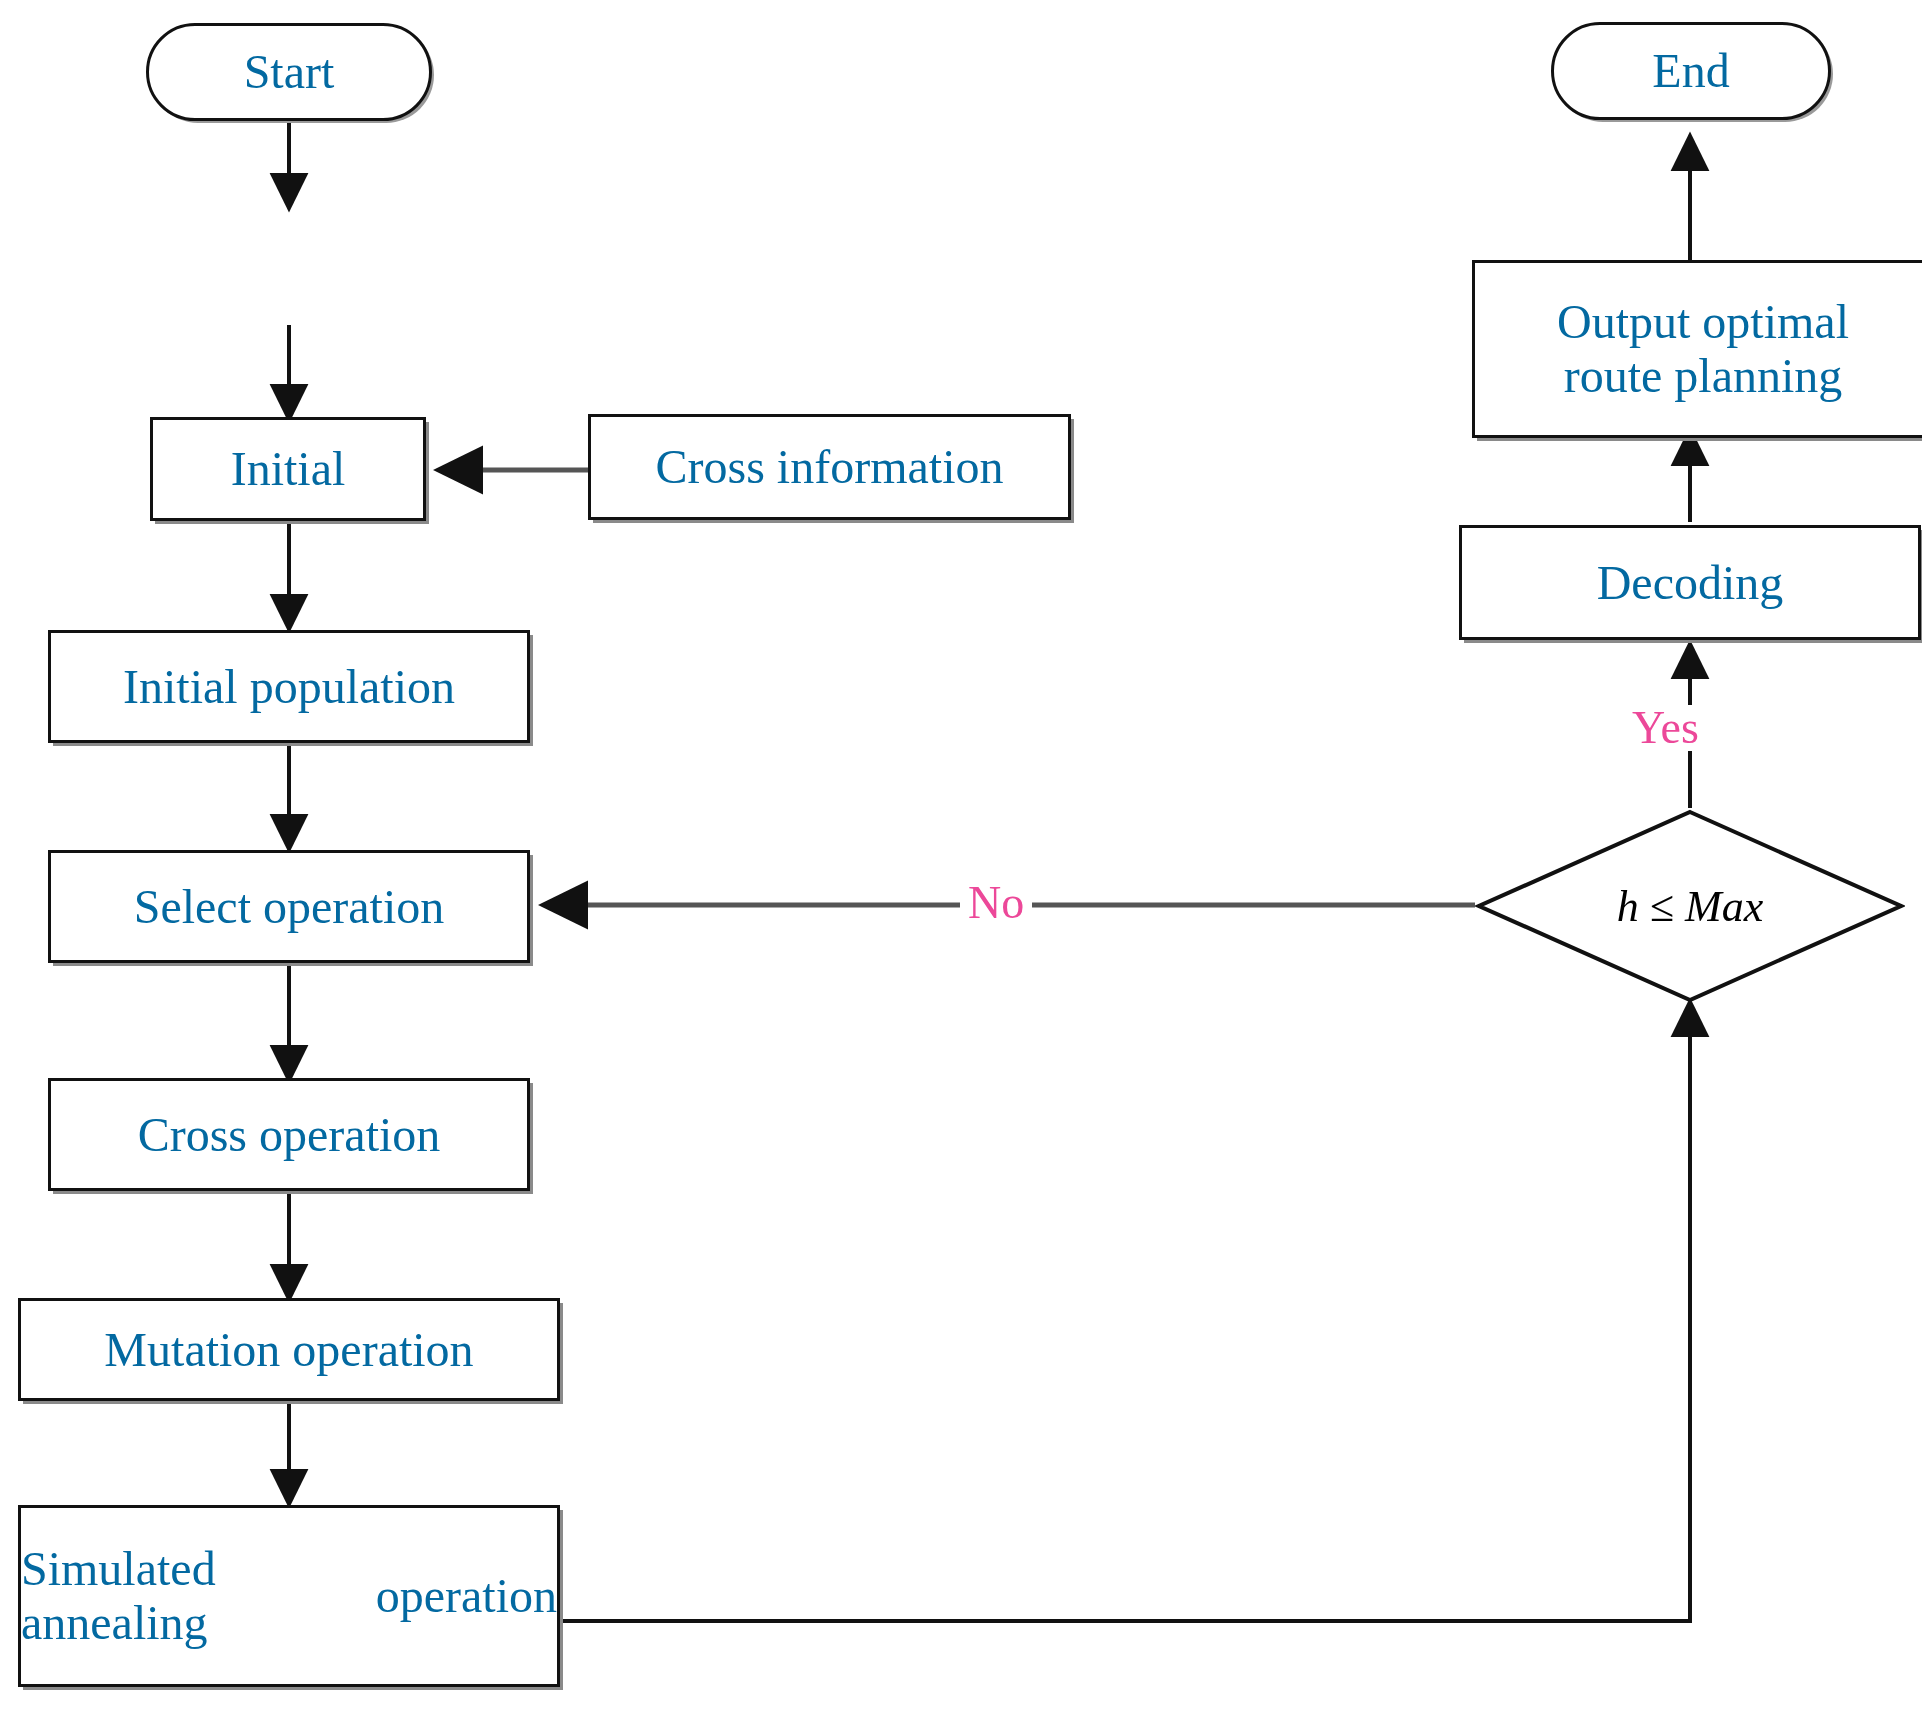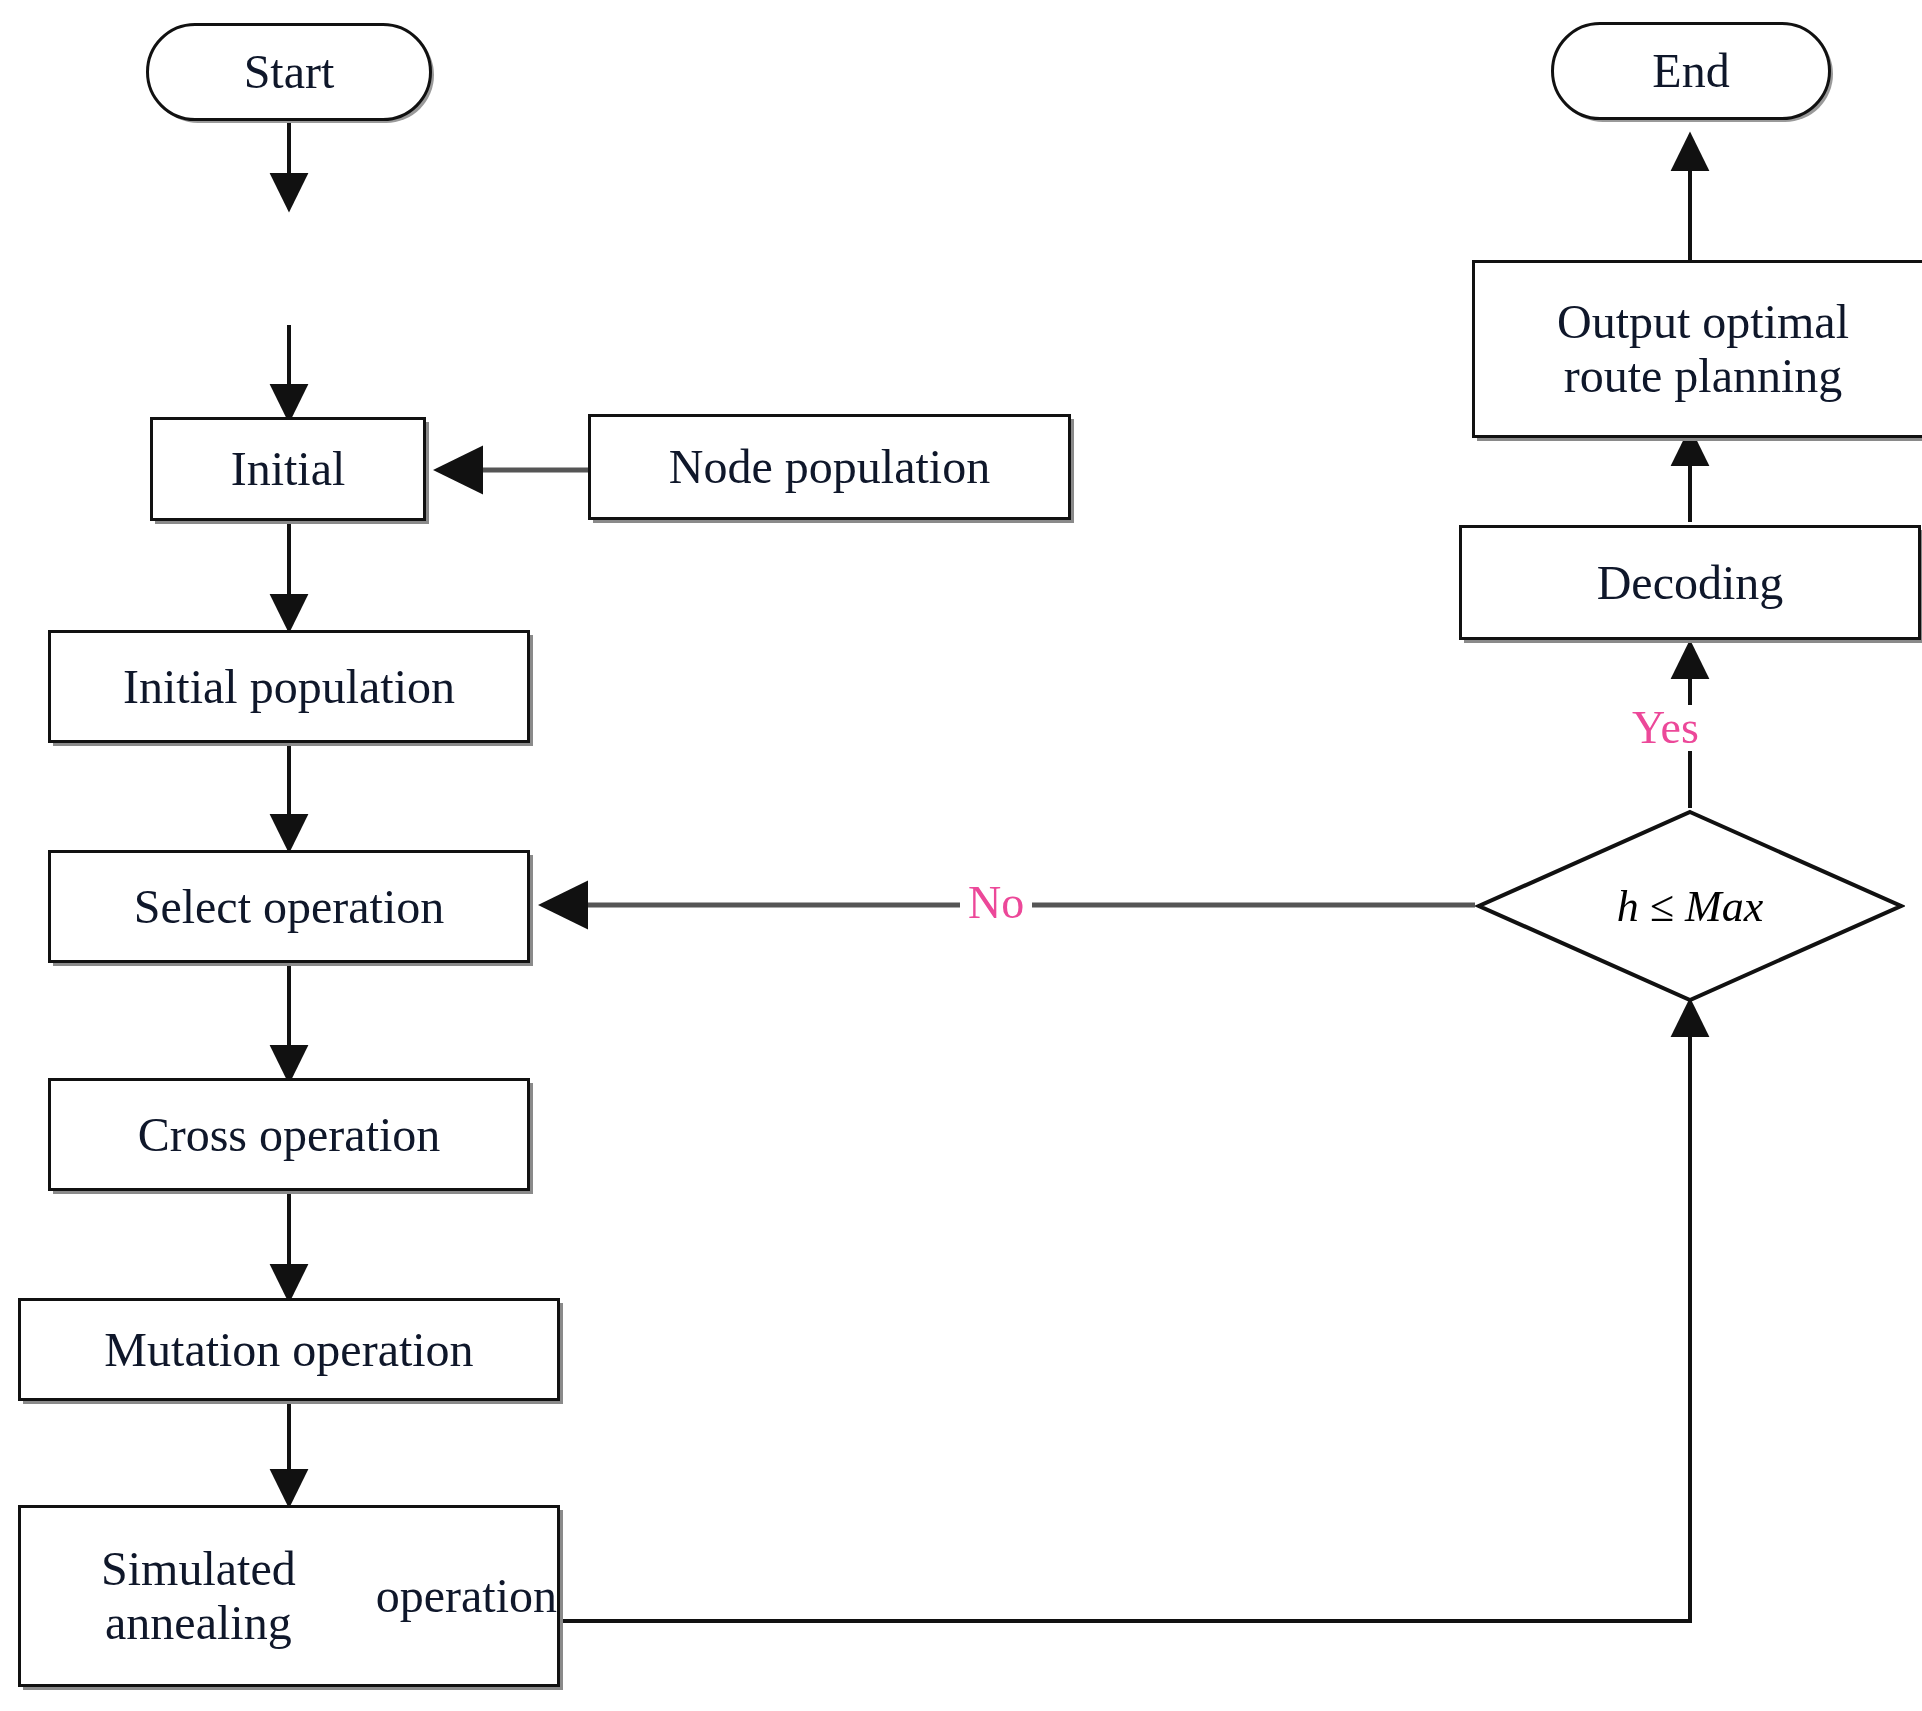--- a/index.html
+++ b/index.html
@@ -25,22 +25,22 @@
     height: 1711px;
     pointer-events: none;
   }
   .node {
     position: absolute;
     box-sizing: border-box;
     background: #ffffff;
     display: flex;
     align-items: center;
     justify-content: center;
-    text-align: center;
-    color: #0f172a;
+    text-align: left;
+    color: #0369a1;
     line-height: 1.12;
   }
   .proc {
     border: 3px solid #111111;
     box-shadow: 4px 4px 0 -1px #8a8a8a;
   }
   .term {
     border: 3px solid #111111;
     border-radius: 999px;
     box-shadow: 3px 3px 0 -1px #9a9a9a;
@@ -115,21 +115,21 @@
   <div class="node term f48" style="left:146px; top:23px; width:286px; height:98px;">
     <span>Start</span>
   </div>
 
 
   <div class="node proc f48" style="left:150px; top:417px; width:276px; height:104px;">
     <span>Initial</span>
   </div>
 
   <div class="node proc f48" style="left:588px; top:414px; width:483px; height:106px;">
-    <span>Node population</span>
+    <span>Cross information</span>
   </div>
 
   <div class="node proc f48" style="left:48px; top:630px; width:482px; height:113px;">
     <span>Initial population</span>
   </div>
 
   <div class="node proc f48" style="left:48px; top:850px; width:482px; height:113px;">
     <span>Select operation</span>
   </div>
 

